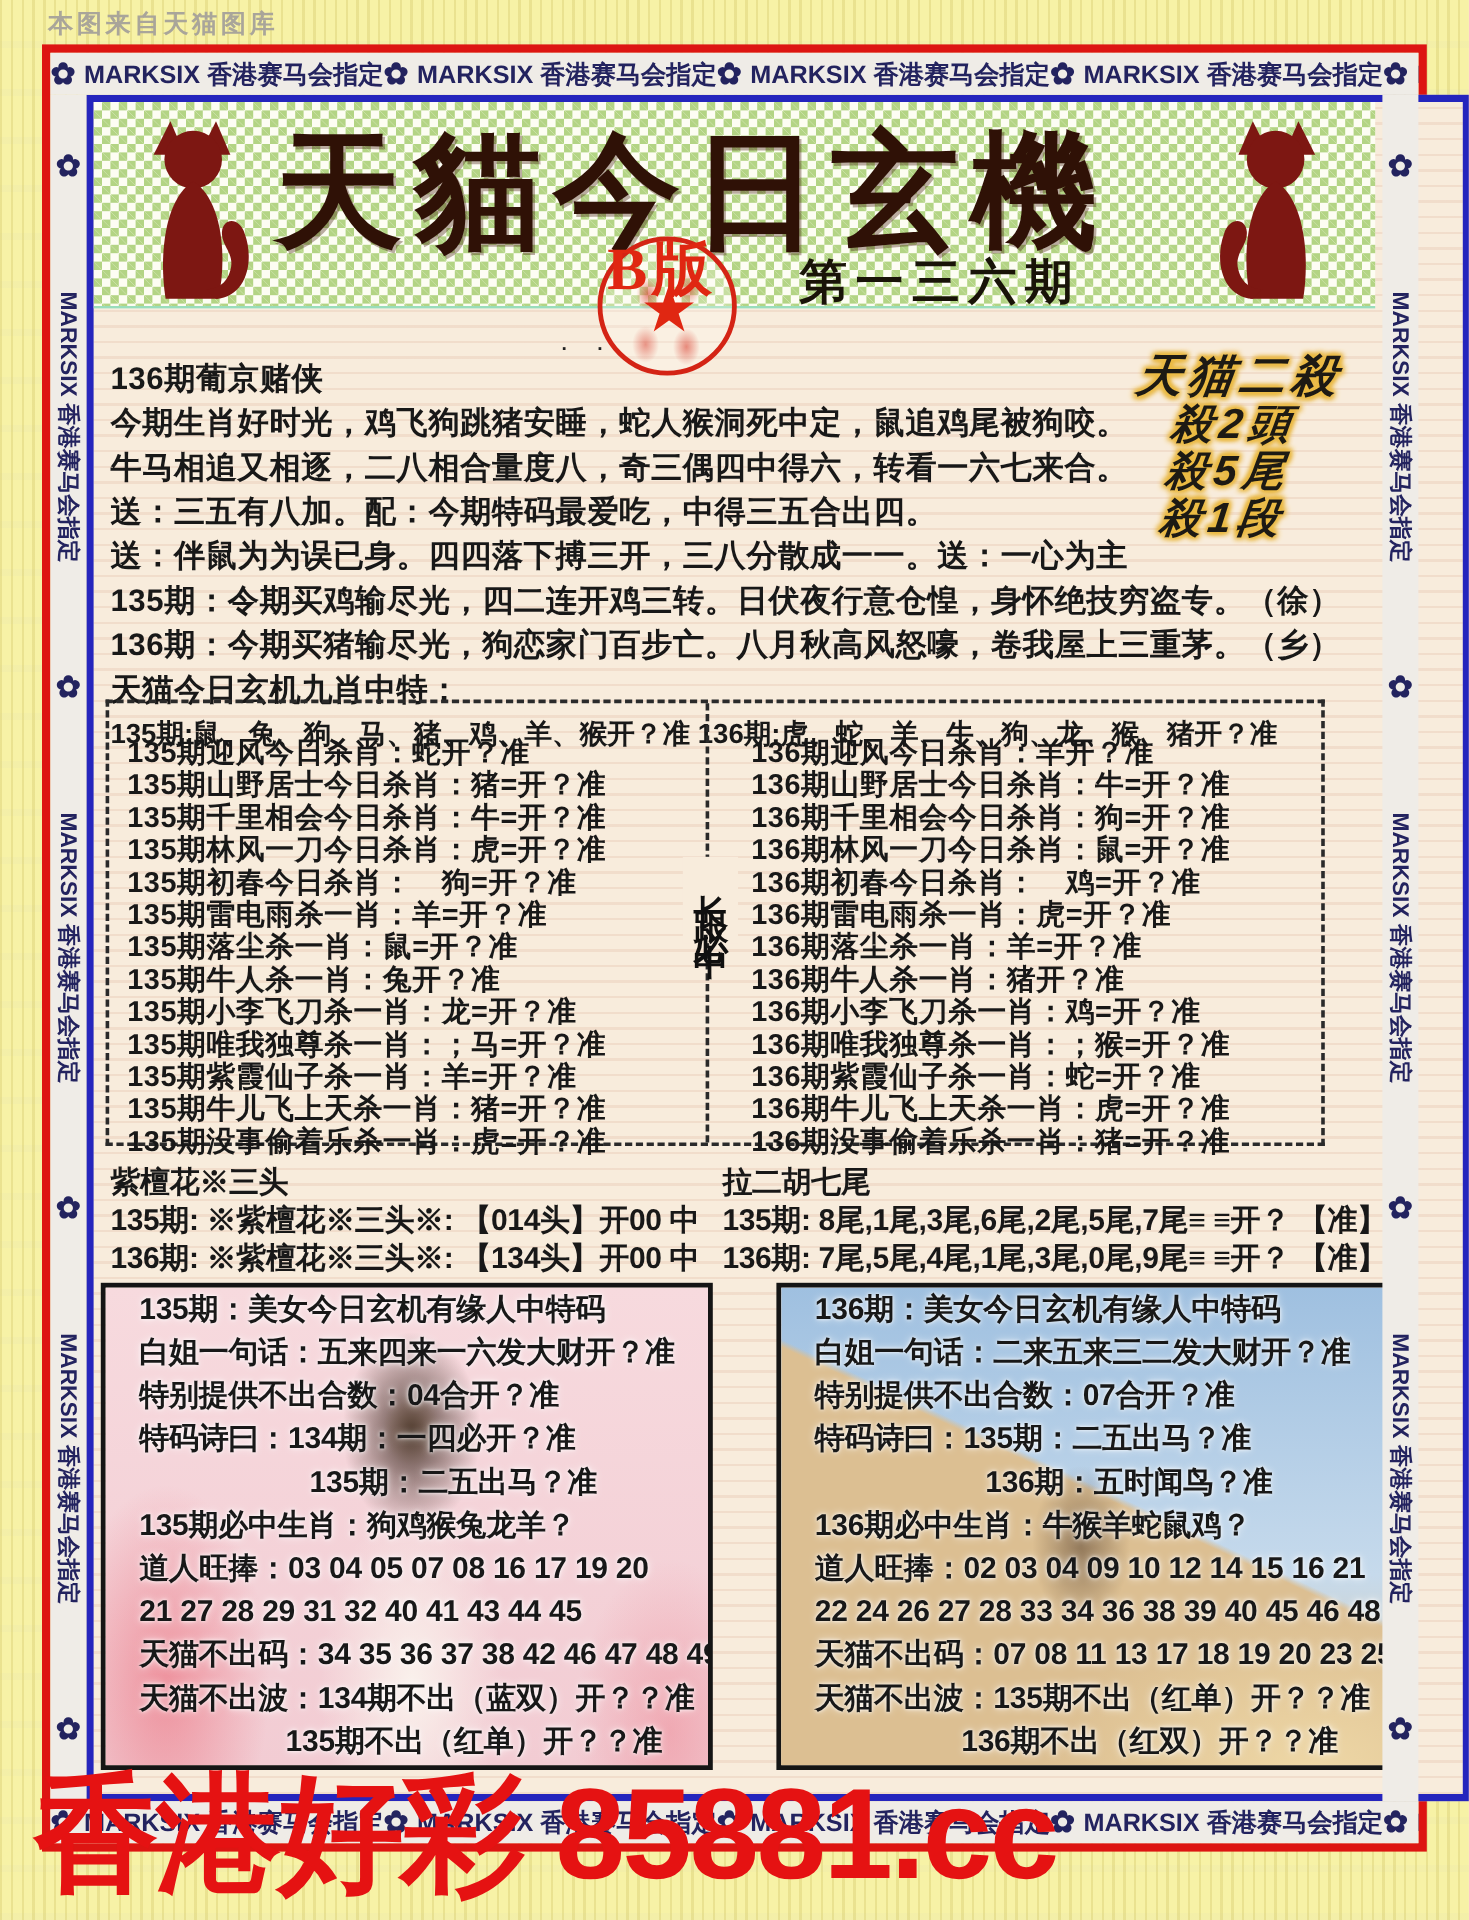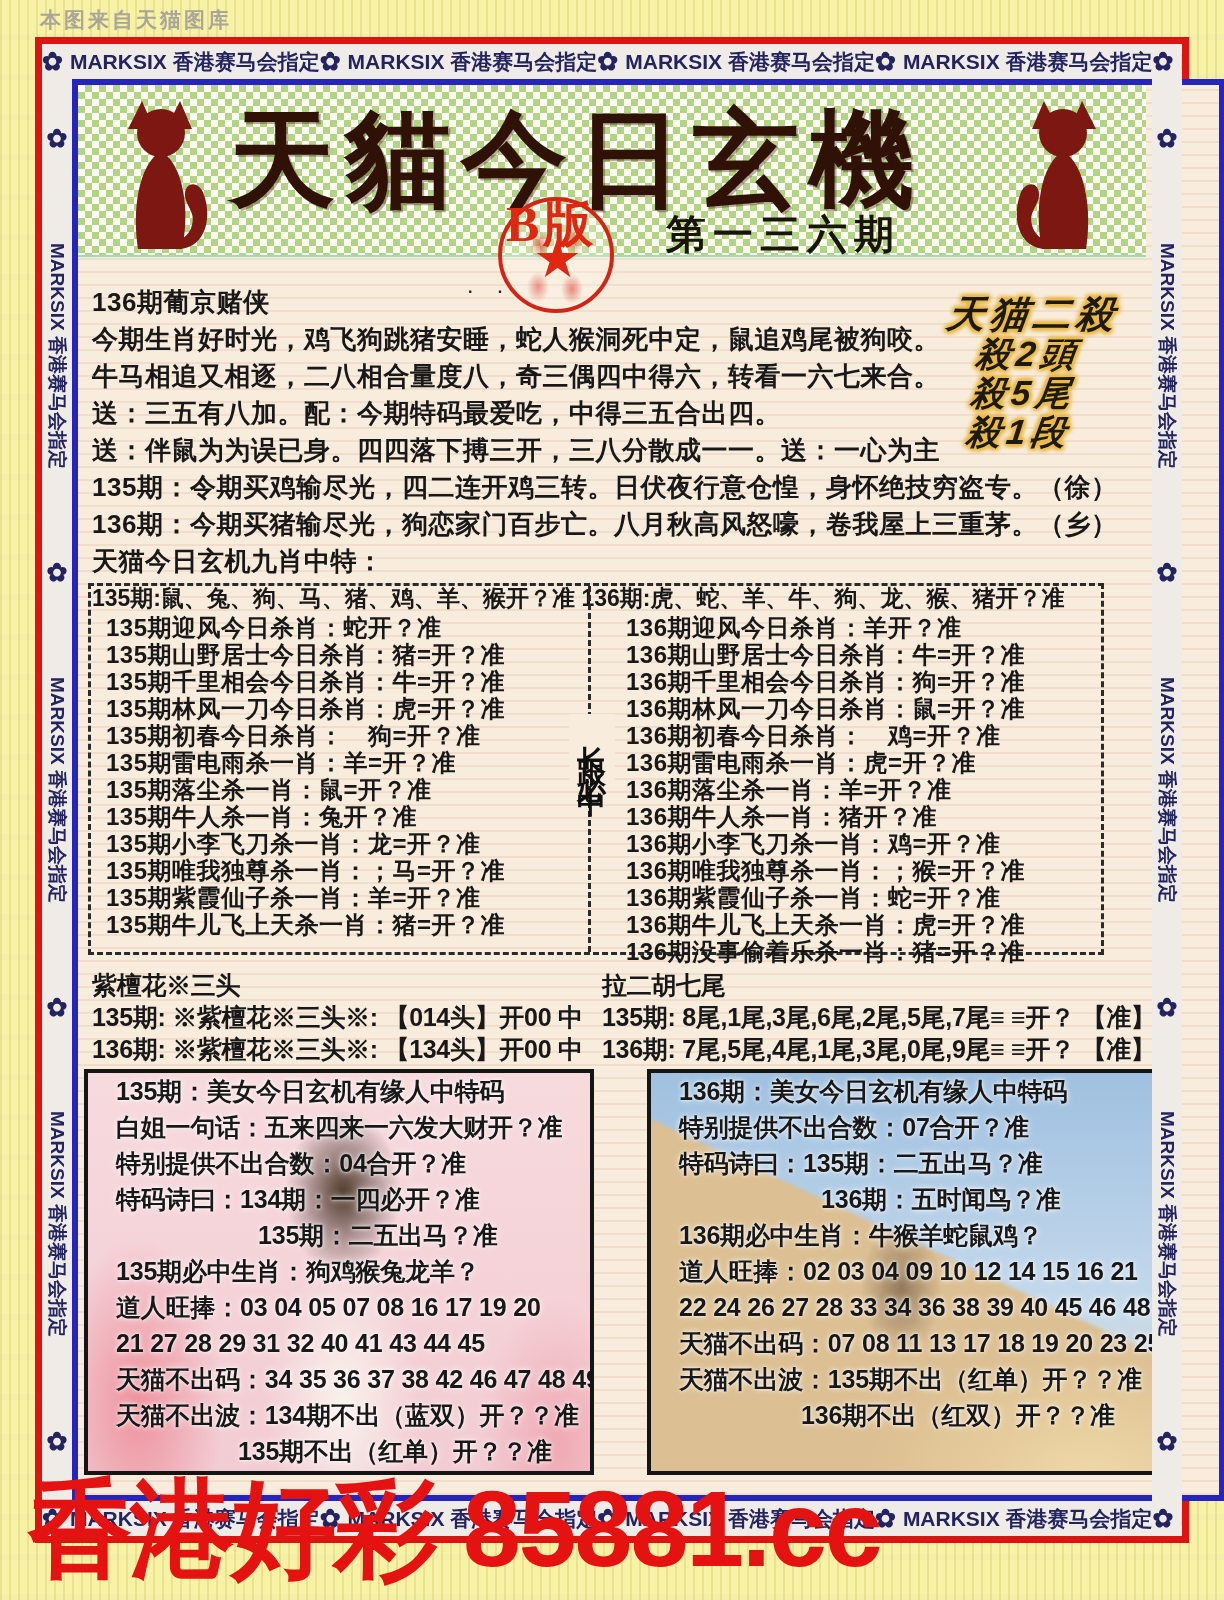--- a/index.html
+++ b/index.html
@@ -55,21 +55,21 @@
       radial-gradient(14px 20px at 72px 40px, rgba(212,36,21,.5), rgba(0,0,0,0) 70%),
       radial-gradient(16px 22px at 70px 88px, rgba(212,36,21,.5), rgba(0,0,0,0) 70%),
       radial-gradient(16px 22px at 36px 86px, rgba(212,36,21,.45), rgba(0,0,0,0) 70%),
       rgba(255,252,245,.25);
     z-index:5; }
   .edition { left:428px; top:106px; font-size:50px; font-weight:900; color:#e02712; z-index:6; font-family:"Liberation Serif", serif; letter-spacing:4px; }
   .star { left:458px; top:150px; font-size:48px; color:#e02712; z-index:7; line-height:1; }
   .dots { left:390px; top:198px; font-size:16px; color:#222; letter-spacing:10px; }
 
   
-  .intro { left:14px; top:199px; width:1044px; }
+  .intro { left:14px; top:212px; width:1044px; }
   .in-line { white-space:nowrap; font-size:26px; height:37px; line-height:37px; letter-spacing:.5px; }
   .in-line.tight { font-size:23px; letter-spacing:0; }
 
   
   .killbox { left:838px; top:210px; width:220px; text-align:center; z-index:8; transform:skewX(-7deg); }
   .kb-line { font-weight:900; font-style:italic; color:#1d1a14; letter-spacing:5px; line-height:39px; font-size:35px;
     text-shadow:0 0 3px #edbd45, 0 0 5px #edbd45, 2px 2px 4px #e7b43c, -2px -2px 4px #e7b43c, 2px -2px 4px #e7b43c, -2px 2px 4px #e7b43c; }
   .kb-line.first { font-size:38px; }
 
   
@@ -247,20 +247,21 @@
         <div class="sx-row">135期千里相会今日杀肖：牛=开？准</div>
         <div class="sx-row">135期林风一刀今日杀肖：虎=开？准</div>
         <div class="sx-row">135期初春今日杀肖：　狗=开？准</div>
         <div class="sx-row">135期雷电雨杀一肖：羊=开？准</div>
         <div class="sx-row">135期落尘杀一肖：鼠=开？准</div>
         <div class="sx-row">135期牛人杀一肖：兔开？准</div>
         <div class="sx-row">135期小李飞刀杀一肖：龙=开？准</div>
         <div class="sx-row">135期唯我独尊杀一肖：；马=开？准</div>
         <div class="sx-row">135期紫霞仙子杀一肖：羊=开？准</div>
         <div class="sx-row">135期牛儿飞上天杀一肖：猪=开？准</div>
+        <div class="sx-row">135期没事偷着乐杀一肖：虎=开？准</div>
       </div>
       <div class="sx-divider"></div>
       <div class="v-banner">长跟必中</div>
       <div class="sx-col sx-col-right">
         <div class="sx-row">136期迎风今日杀肖：羊开？准</div>
         <div class="sx-row">136期山野居士今日杀肖：牛=开？准</div>
         <div class="sx-row">136期千里相会今日杀肖：狗=开？准</div>
         <div class="sx-row">136期林风一刀今日杀肖：鼠=开？准</div>
         <div class="sx-row">136期初春今日杀肖：　鸡=开？准</div>
         <div class="sx-row">136期雷电雨杀一肖：虎=开？准</div>
@@ -296,20 +297,21 @@
       <div class="bx-line">道人旺捧：03 04 05 07 08 16 17 19 20</div>
       <div class="bx-line ind-num">21 27 28 29 31 32 40 41 43 44 45</div>
       <div class="bx-line">天猫不出码：34 35 36 37 38 42 46 47 48 49</div>
       <div class="bx-line">天猫不出波：134期不出（蓝双）开？？准</div>
       <div class="bx-line ind-last">135期不出（红单）开？？准</div>
     </div>
 
     <div class="picbox bluebox2">
       <div class="photo photo-blue"></div>
       <div class="bx-line">136期：美女今日玄机有缘人中特码</div>
+      <div class="bx-line">白姐一句话：二来五来三二发大财开？准</div>
       <div class="bx-line">特别提供不出合数：07合开？准</div>
       <div class="bx-line">特码诗曰：135期：二五出马？准</div>
       <div class="bx-line ind-poem">136期：五时闻鸟？准</div>
       <div class="bx-line">136期必中生肖：牛猴羊蛇鼠鸡？</div>
       <div class="bx-line">道人旺捧：02 03 04 09 10 12 14 15 16 21</div>
       <div class="bx-line">22 24 26 27 28 33 34 36 38 39 40 45 46 48</div>
       <div class="bx-line">天猫不出码：07 08 11 13 17 18 19 20 23 25</div>
       <div class="bx-line">天猫不出波：135期不出（红单）开？？准</div>
       <div class="bx-line ind-last">136期不出（红双）开？？准</div>
     </div>

